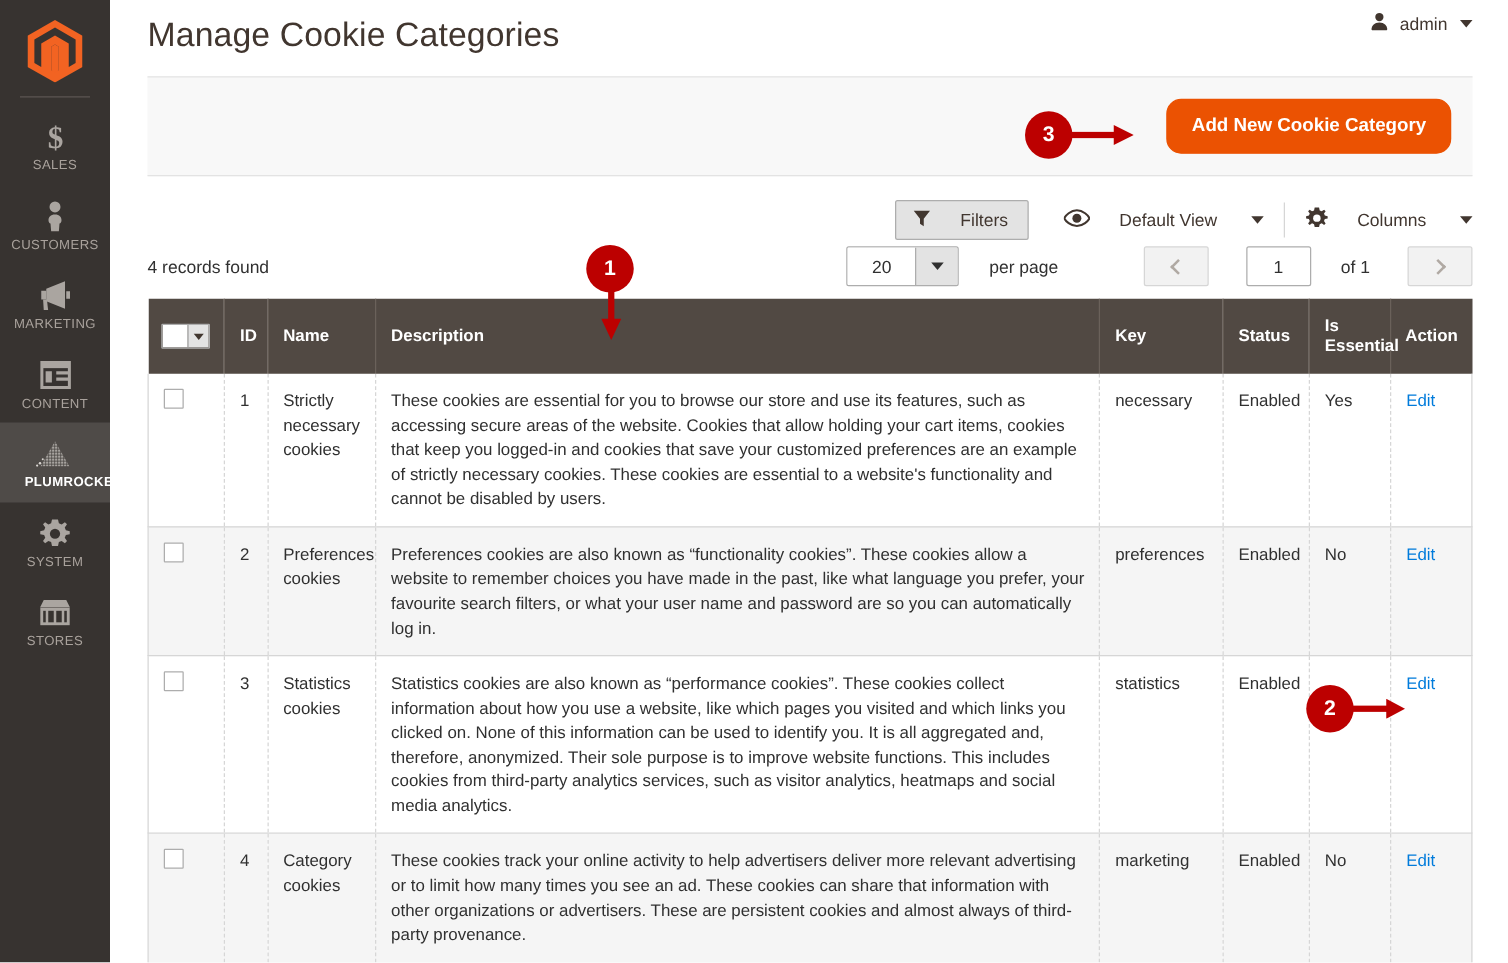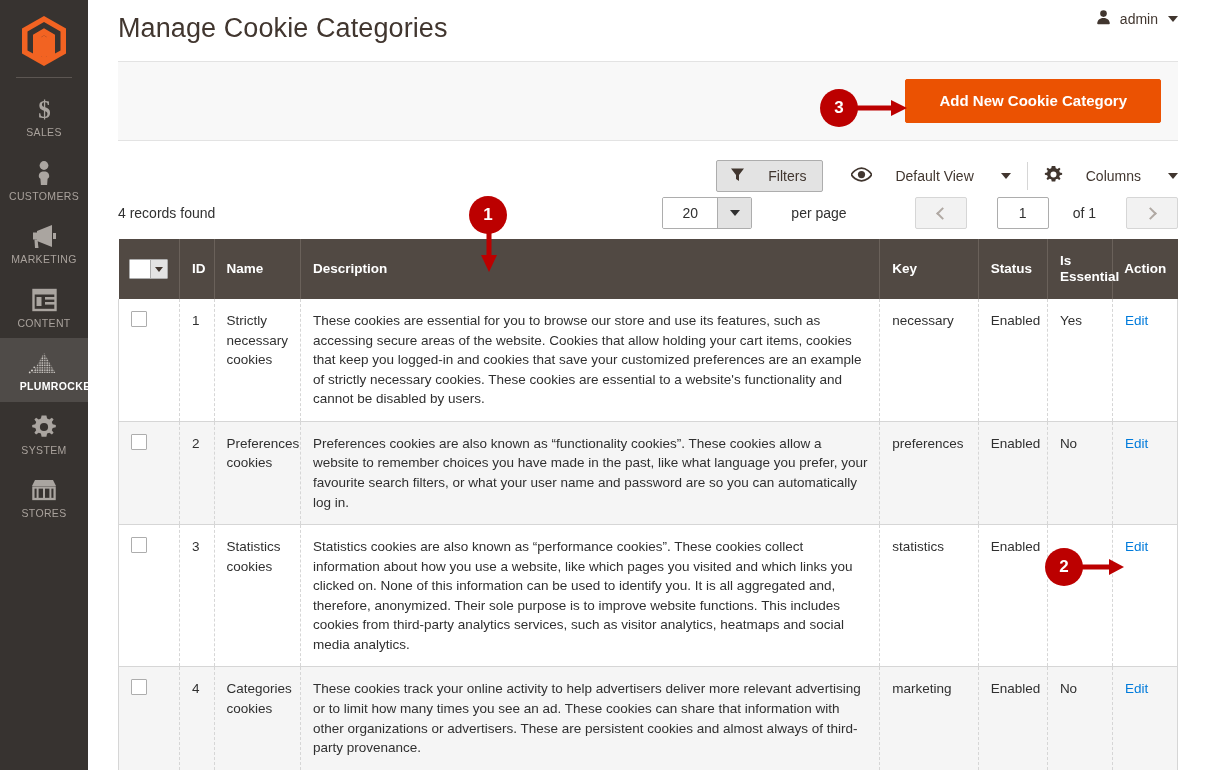--- a/index.html
+++ b/index.html
@@ -108,25 +108,25 @@
     display: flex;
     align-items: center;
     justify-content: flex-end;
     padding-right: 17px;
     position: relative;
   }
   .btn-primary {
     background: #eb5202;
     color: #ffffff;
     border: 1px solid #eb5202;
-    border-radius: 2px;
+    border-radius: 12px;
     font-size: 15px;
     font-weight: bold;
     font-family: "Liberation Sans", sans-serif;
-    padding: 0 33px;
+    padding: 0 19px;
     height: 44px;
     line-height: 42px;
     cursor: pointer;
     white-space: nowrap;
   }
 
   
   .grid-toolbar {
     margin: 0 28px 0 30px;
     height: 46px;
@@ -187,21 +187,21 @@
     display: flex; align-items: center; justify-content: center;
     font-size: 14px; color: #303030;
   }
   .perpage-arrow {
     width: 34px;
     background: #e3e3e3;
     border-left: 1px solid #adadad;
     display: flex; align-items: center; justify-content: center;
   }
   .perpage-arrow .tb-caret { margin-left: 0; border-top-color:#303030; }
-  .perpage-label { font-size: 14px; color: #303030; margin-left: 27px; }
+  .perpage-label { font-size: 14px; color: #303030; margin-left: 12px; }
   .pg-btn {
     width: 52px; height: 32px;
     background: #f2f2f2;
     border: 1px solid #d6d6d6;
     border-radius: 2px;
     display: flex; align-items: center; justify-content: center;
     cursor: pointer;
   }
   .pg-prev { margin-left: 56px; }
   .pg-next { margin-left: 18px; }
@@ -546,21 +546,21 @@
             <td>Statistics cookies</td>
             <td>Statistics cookies are also known as “performance cookies”. These cookies collect information about how you use a website, like which pages you visited and which links you clicked on. None of this information can be used to identify you. It is all aggregated and, therefore, anonymized. Their sole purpose is to improve website functions. This includes cookies from third-party analytics services, such as visitor analytics, heatmaps and social media analytics.</td>
             <td>statistics</td>
             <td>Enabled</td>
             <td></td>
             <td class="c-action"><a class="edit-link">Edit</a></td>
           </tr>
           <tr class="alt">
             <td class="c-check"><span class="row-check"></span></td>
             <td class="c-id">4</td>
-            <td>Categories cookies</td>
+            <td>Category cookies</td>
             <td>These cookies track your online activity to help advertisers deliver more relevant advertising or to limit how many times you see an ad. These cookies can share that information with other organizations or advertisers. These are persistent cookies and almost always of third-party provenance.</td>
             <td>marketing</td>
             <td>Enabled</td>
             <td>No</td>
             <td class="c-action"><a class="edit-link">Edit</a></td>
           </tr>
         </tbody>
       </table>
     </div>
   </div>

